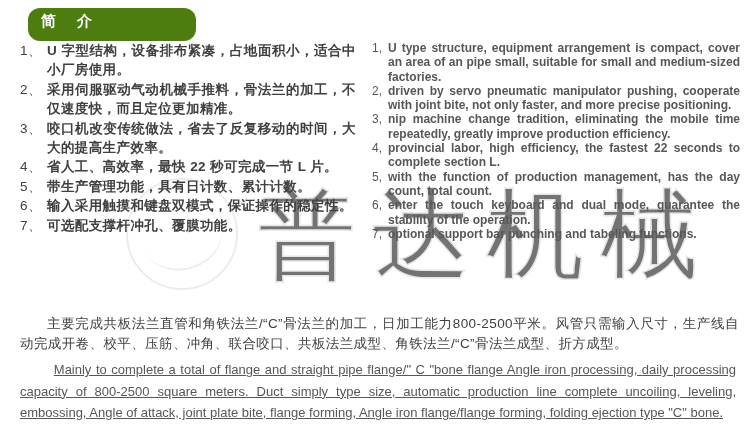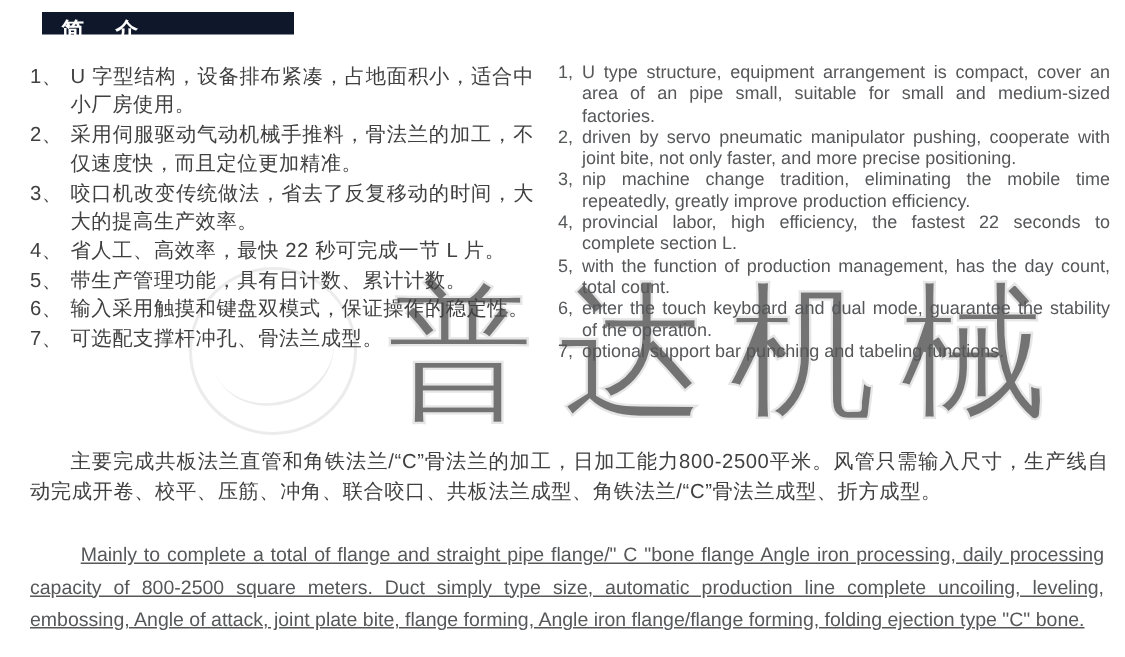--- a/index.html
+++ b/index.html
@@ -32,25 +32,25 @@
   .wm-text {
     font-size: 98px; font-weight: normal; line-height: 1;
     letter-spacing: 16px; white-space: nowrap;
     color: #737373;
     -webkit-text-stroke: 1.5px #e6e6e6;
     font-family: "Liberation Sans", sans-serif;
   }
 
   
   .banner {
-    position: absolute; left: 28px; height: 15px;
-    background: #0f172a;
+    position: absolute; left: 28px; height: 33px;
+    background: #4d7c0f;
     color: #ffffff; font-weight: bold; font-size: 15px;
     line-height: 25px; padding-left: 13px;
-    letter-spacing: 3px; z-index: 2;
+    letter-spacing: 3px; z-index: 2; border-radius: 12px;
   }
   .banner-intro { top: 8px; width: 168px; }
   .banner-func  { top: 284px; width: 142px; }
 
   
   .columns {
     position: absolute; top: 41px; left: 20px; right: 10px;
     display: flex; gap: 16px; z-index: 1;
   }
   .col-zh { width: 336px; flex: 0 0 auto; }
@@ -59,25 +59,25 @@
   li { display: flex; }
   .col-zh li {
     font-size: 13.5px; line-height: 19.4px; color: #404040;
     letter-spacing: 0.4px;
   }
   .col-zh .num { flex: 0 0 27px; }
   .col-en li {
     font-size: 12px; line-height: 14.3px; color: #565759;
   }
   .col-en .num { flex: 0 0 16px; }
-  .txt { flex: 1; text-align: justify; }
+  .txt { flex: 1; text-align: justify; font-weight: bold; }
 
   
   .para-zh {
-    position: absolute; top: 298px; left: 20px; width: 719px;
+    position: absolute; top: 314px; left: 20px; width: 719px;
     font-size: 13.5px; line-height: 20px; color: #404040;
     text-align: justify; text-indent: 2em; letter-spacing: 0.4px;
     z-index: 1;
   }
   .para-en {
     position: absolute; top: 359px; left: 20px; width: 716px;
     font-size: 13px; line-height: 21.5px; color: #565759;
     text-align: justify; text-indent: 2.6em;
     z-index: 1;
     text-decoration: underline;
@@ -117,21 +117,21 @@
         <li>
             <span class="num">5、</span>
             <span class="txt">带生产管理功能，具有日计数、累计计数。</span>
           </li>
         <li>
             <span class="num">6、</span>
             <span class="txt">输入采用触摸和键盘双模式，保证操作的稳定性。</span>
           </li>
         <li>
             <span class="num">7、</span>
-            <span class="txt">可选配支撑杆冲孔、骨法兰成型。</span>
+            <span class="txt">可选配支撑杆冲孔、覆膜功能。</span>
           </li>
       </ul>
     </div>
     <div class="col-en">
       <ul>
         <li>
             <span class="num">1,</span>
             <span class="txt">U type structure, equipment arrangement is compact, cover an area of an pipe small, suitable for small and medium-sized factories.</span>
           </li>
         <li>

